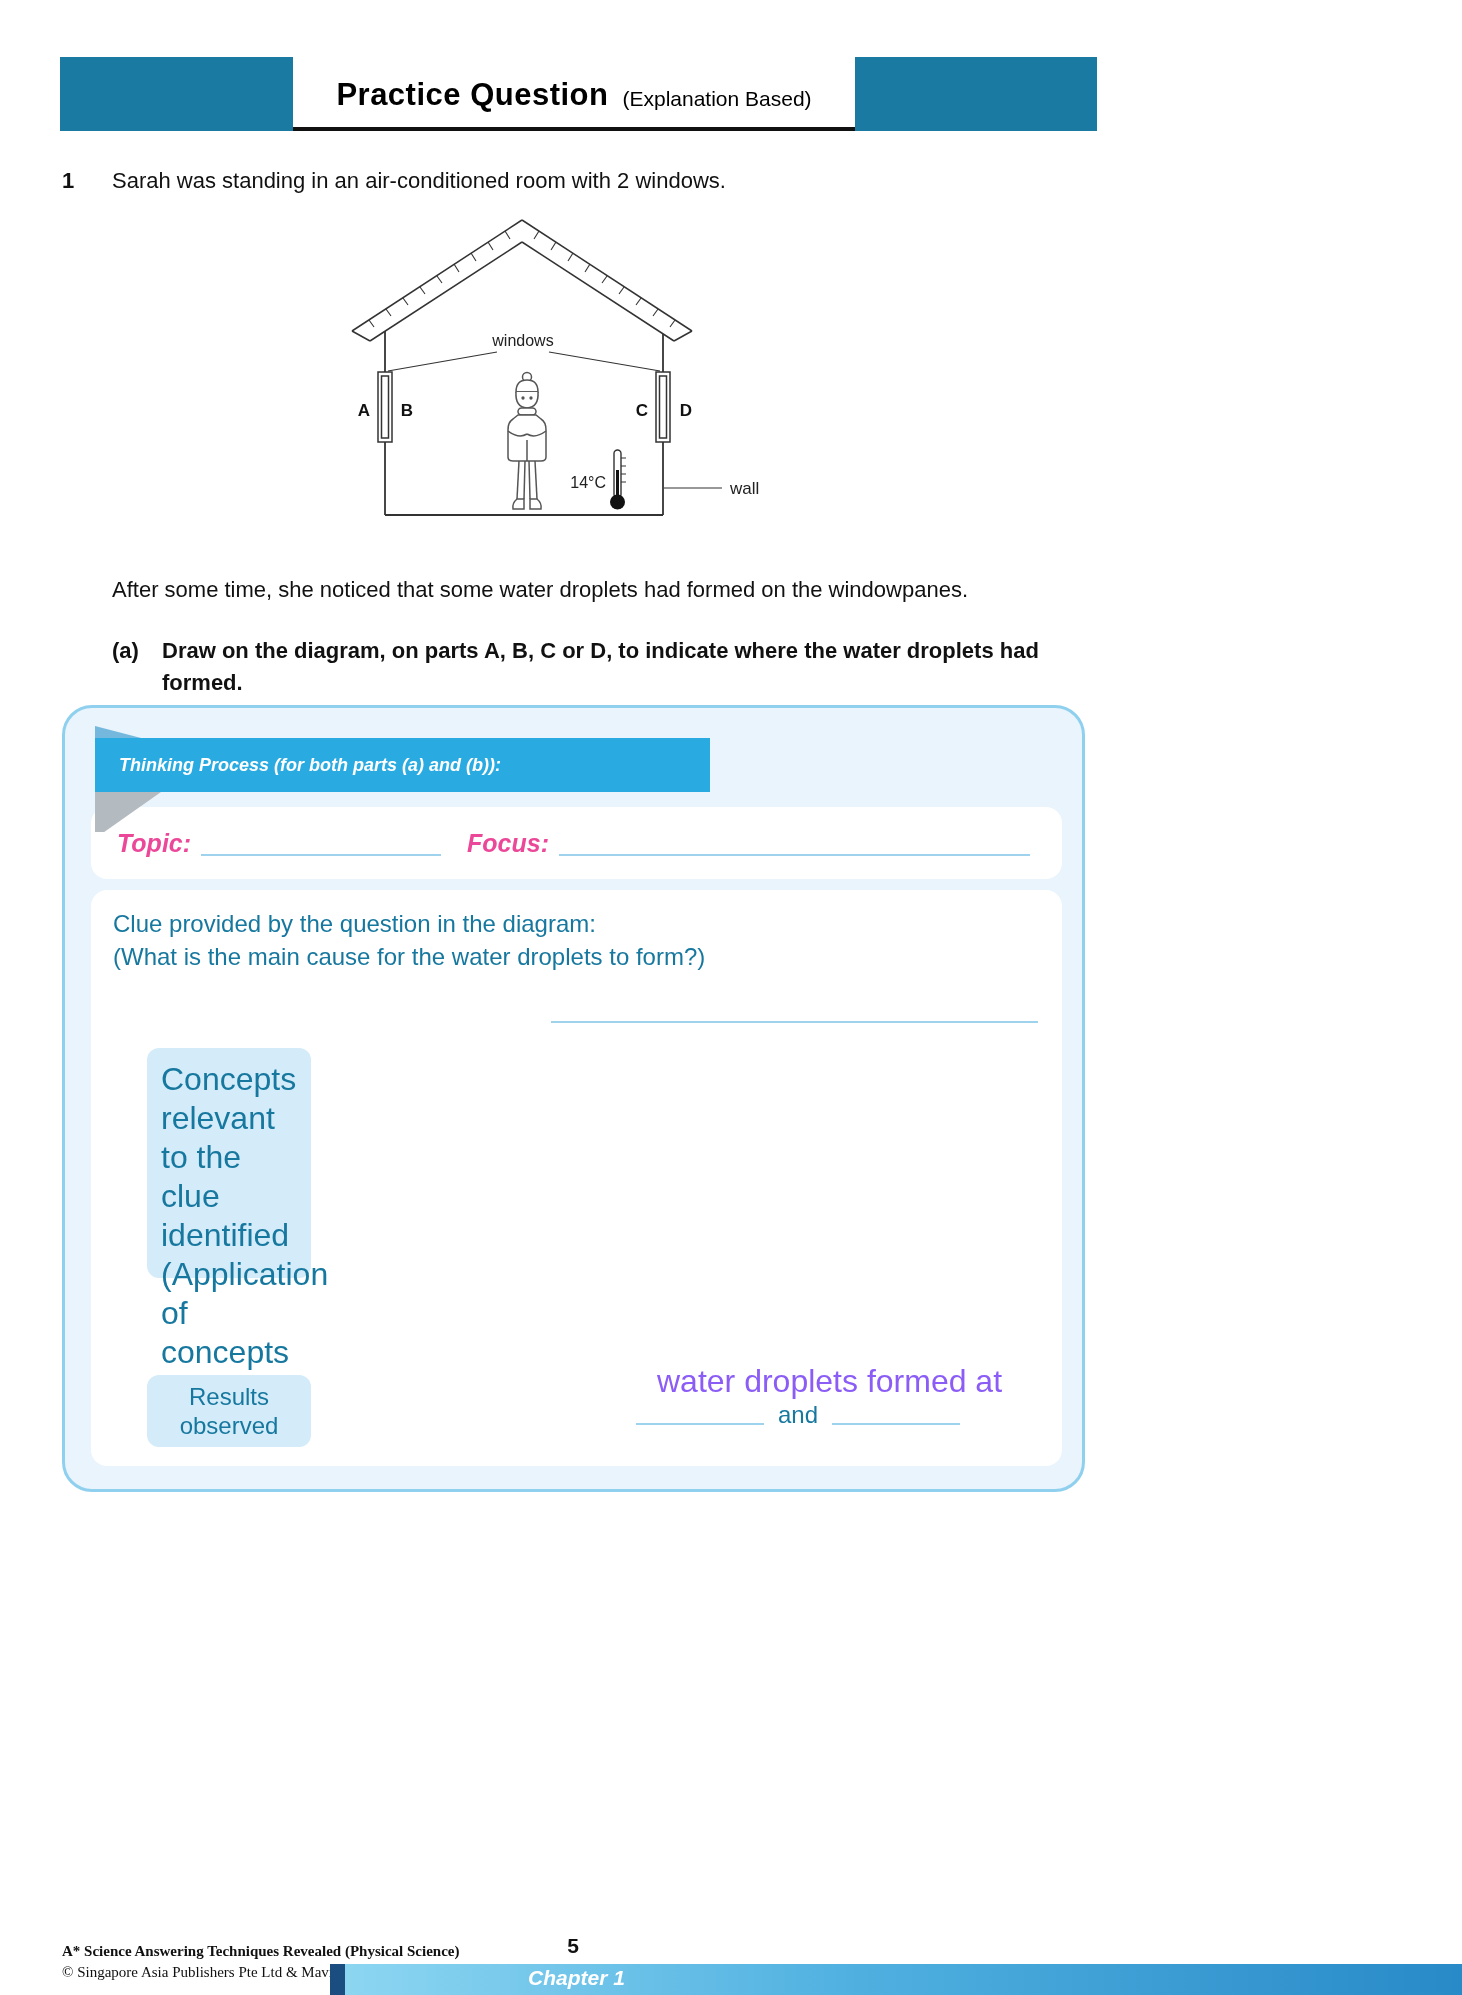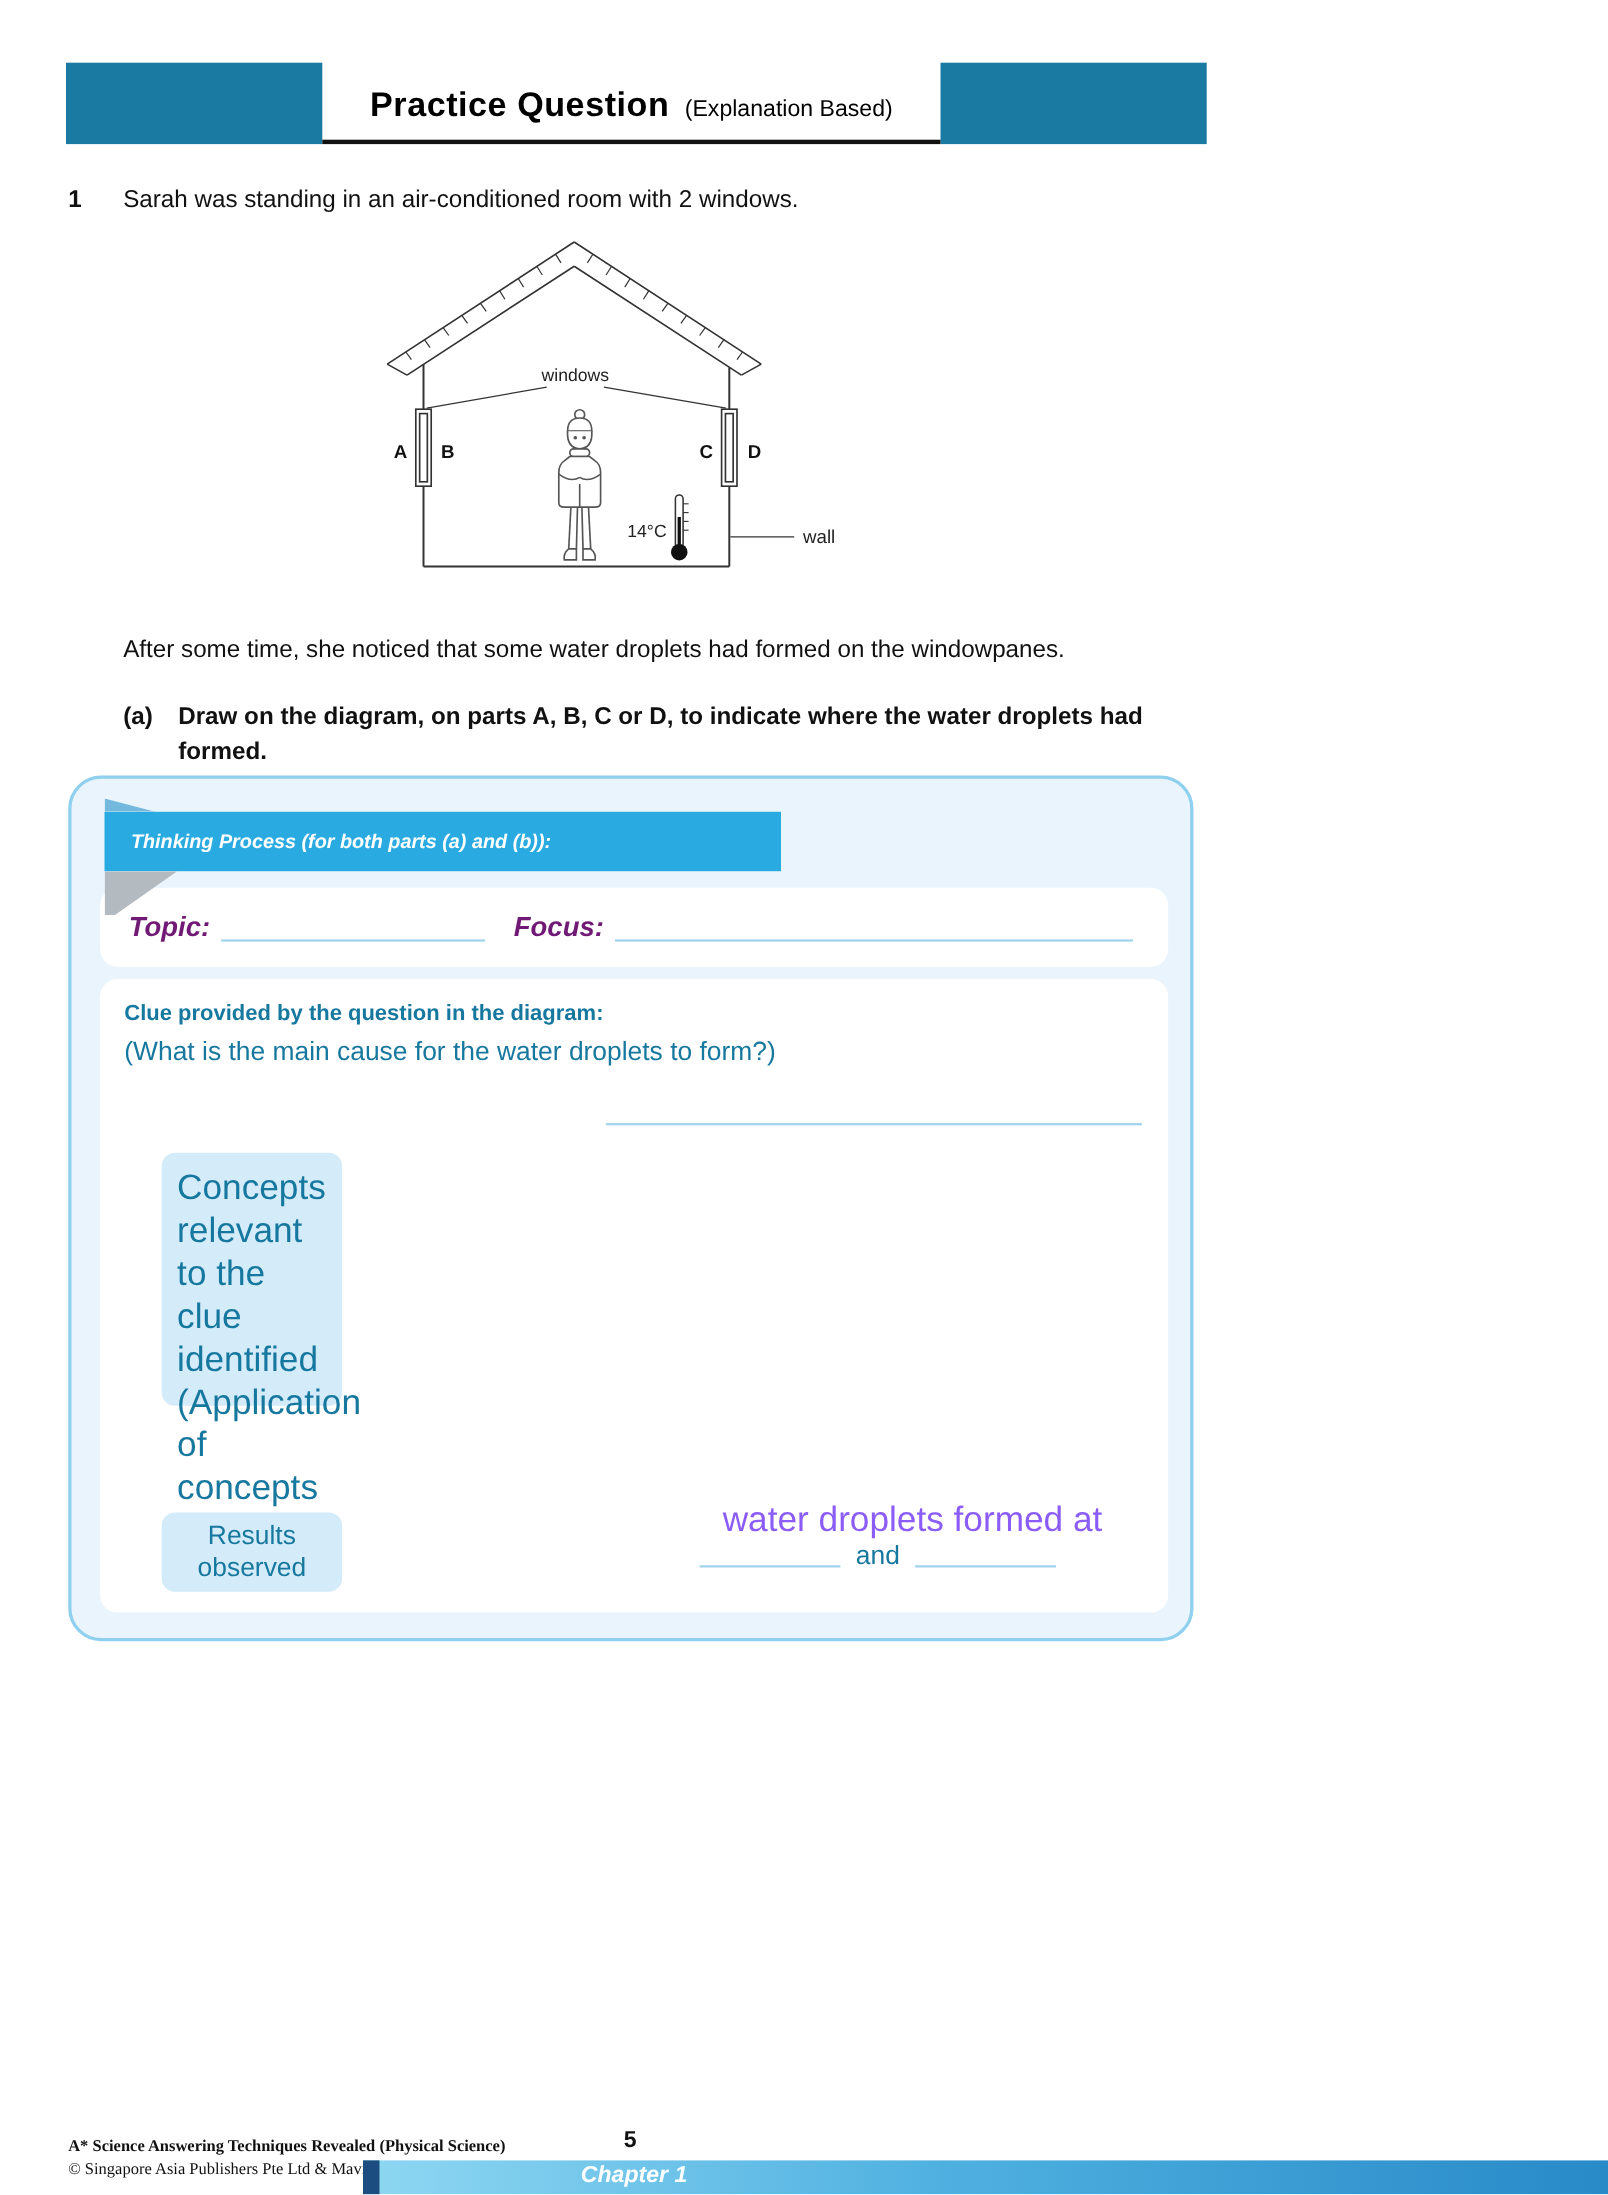--- a/index.html
+++ b/index.html
@@ -33,30 +33,30 @@
     background:#e9f4fc; border:3px solid #8fd0ef; border-radius:30px; }
   .banner { position:absolute; left:30px; top:30px; width:615px; height:54px; background:#29abe2;
     display:flex; align-items:center; padding-left:24px; color:#fff; font-style:italic;
     font-weight:bold; font-size:18px; z-index:2; }
   .banner::before { content:""; position:absolute; left:0; bottom:-40px; width:66px; height:40px;
     background:#b3bac0; -webkit-clip-path:polygon(0 0,100% 0,14% 100%,0 100%); clip-path:polygon(0 0,100% 0,14% 100%,0 100%); }
   .banner::after { content:""; position:absolute; left:0; top:-12px; width:46px; height:12px;
     background:#74b9dd; -webkit-clip-path:polygon(0 0,100% 100%,0 100%); clip-path:polygon(0 0,100% 100%,0 100%); }
 
   .topic-box { position:absolute; left:26px; top:99px; width:971px; height:72px; background:#fff;
-    border-radius:16px; display:flex; align-items:center; padding:0 26px; color:#701a75;
+    border-radius:16px; display:flex; align-items:center; padding:0 26px; color:#ec4899;
     font-size:25px; font-weight:bold; font-style:italic; }
   .blank { height:0; border-bottom:2px solid #9fd2ec; transform:translateY(12px); }
   .blank.topic-line { width:240px; margin-left:10px; }
   .blank.focus-line { flex:1; margin-left:10px; margin-right:6px; }
   .focus-lbl { margin-left:26px; }
 
   .clue-box { position:absolute; left:26px; top:182px; width:971px; height:576px; background:#fff;
     border-radius:16px; color:#17789f; }
-  .clue-l1 { position:absolute; left:22px; top:20px; font-size:20px;font-weight:bold; }
+  .clue-l1 { position:absolute; left:22px; top:20px; font-size:24px; }
   .clue-l2 { position:absolute; left:22px; top:53px; font-size:24px;text-align:right; }
   .answer-line { position:absolute; left:460px; top:131px; width:487px; height:0;
     border-bottom:2px solid #9fd2ec; }
   .concepts-box { position:absolute; left:56px; top:158px; width:164px; height:230px;
     background:#d4ebf9; border-radius:12px; padding:12px 14px; font-size:32px; line-height:1.22;
     white-space:pre-line; color:#17789f; }
   .results-box { position:absolute; left:56px; top:463px; width:164px; height:72px;
     background:#d4ebf9; border-radius:12px; display:flex; align-items:center; justify-content:center;
     text-align:center; white-space:pre-line; font-size:24px; line-height:1.22; color:#17789f;margin-top:22px; }
   .water-text { position:absolute; left:566px; top:473px; font-size:32px; color:#8b5cf6; }

